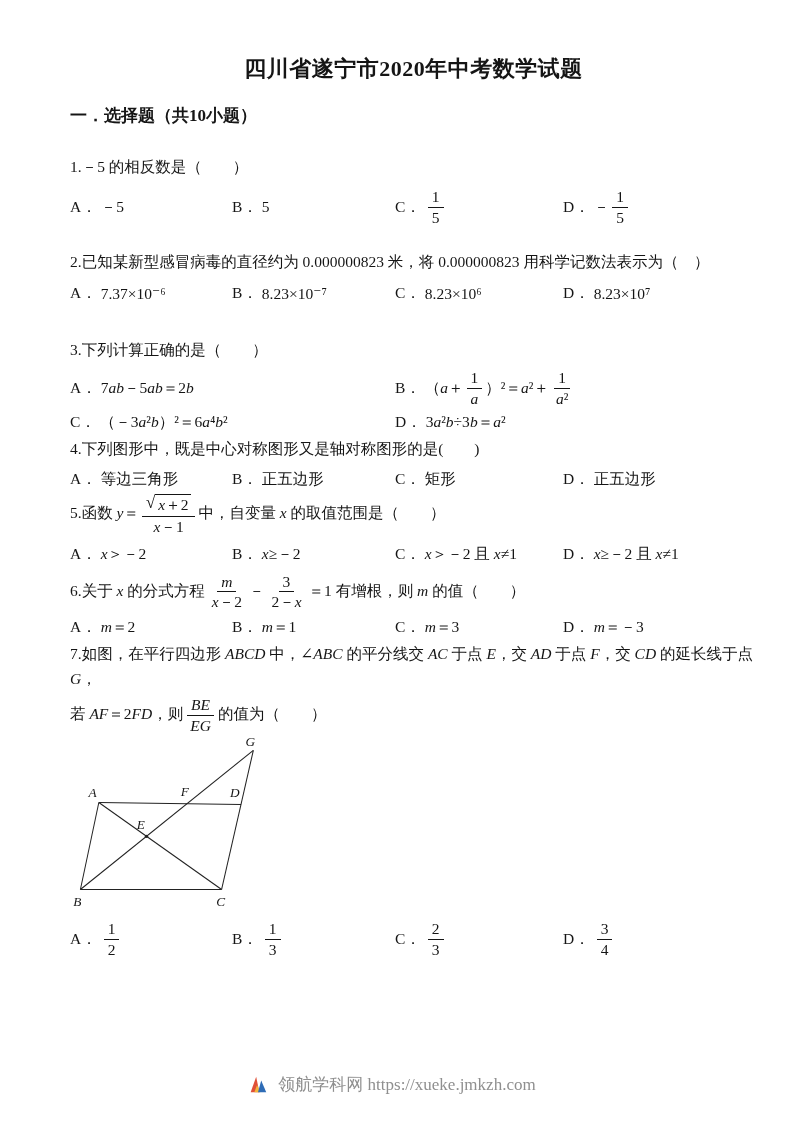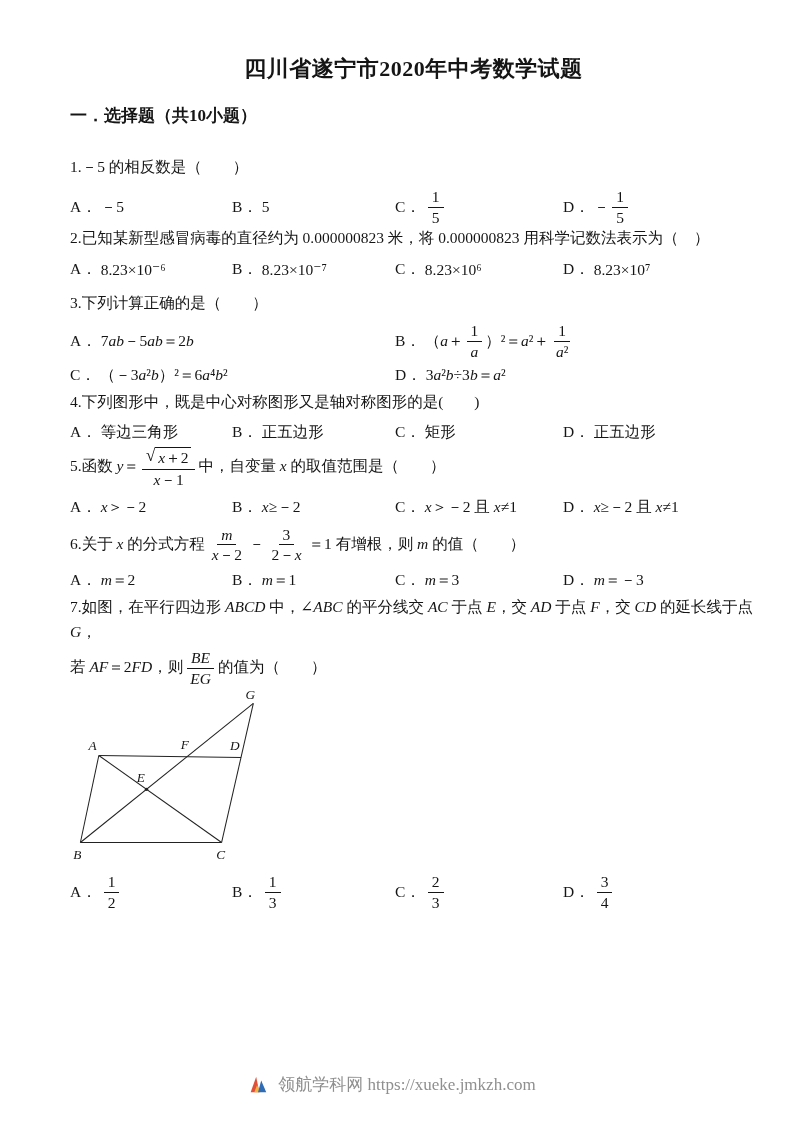--- a/index.html
+++ b/index.html
@@ -7,21 +7,21 @@
   body {
     width:793px; height:1122px; position:relative; overflow:hidden;
     font-family:"Liberation Serif","DejaVu Serif",serif;
     font-size:15.5px; color:#151515;
   }
   .page { padding:54px 36px 0 70px; }
   .title { text-align:center; font-size:22px; font-weight:bold; letter-spacing:0.5px; }
   .section { margin-top:20px; font-size:17px; font-weight:bold; }
   .stem { line-height:1.6; }.mt4{margin-top:4px}.mt6{margin-top:6px}.mt8{margin-top:8px}
   .mt10{margin-top:4px}.mt12{margin-top:4px}.mt14{margin-top:28px}
-  .mt18{margin-top:11px}.mt24{}
+  .mt18{margin-top:34px}.mt24{margin-top:24px}
   .row { display:flex; align-items:center; }
   .c1{width:162px}.c2{width:163px}.c3{width:168px}.c4{flex:1}
   .h1{width:325px}.h2{flex:1}
   .opt { display:flex; align-items:center; white-space:nowrap; }
   .olabel { margin-right:4px; }
   .frac { display:inline-flex; flex-direction:column; align-items:center;
           vertical-align:middle; margin:0 3px; text-align:center; line-height:1.15; }
   .frac .fn { padding:0 4px 1px 4px; border-bottom:1px solid #151515; }
   .frac .fd { padding:1px 4px 0 4px; }
   .radical { display:inline-flex; align-items:flex-start; }
@@ -71,21 +71,21 @@
           </span>
         </span>
     </div>
   </div>
 
   <div>
     <div class="stem mt24">2.已知某新型感冒病毒的直径约为 0.000000823 米，将 0.000000823 用科学记数法表示为（　）</div>
     <div class="row mt8">
       <span class="opt c1">
           <span class="olabel">A．</span>
-          <span>8.23×10⁻⁶</span>
+          <span>7.37×10⁻⁶</span>
         </span>
       <span class="opt c2">
           <span class="olabel">B．</span>
           <span>8.23×10⁻⁷</span>
         </span>
       <span class="opt c3">
           <span class="olabel">C．</span>
           <span>8.23×10⁶</span>
         </span>
       <span class="opt c4">

